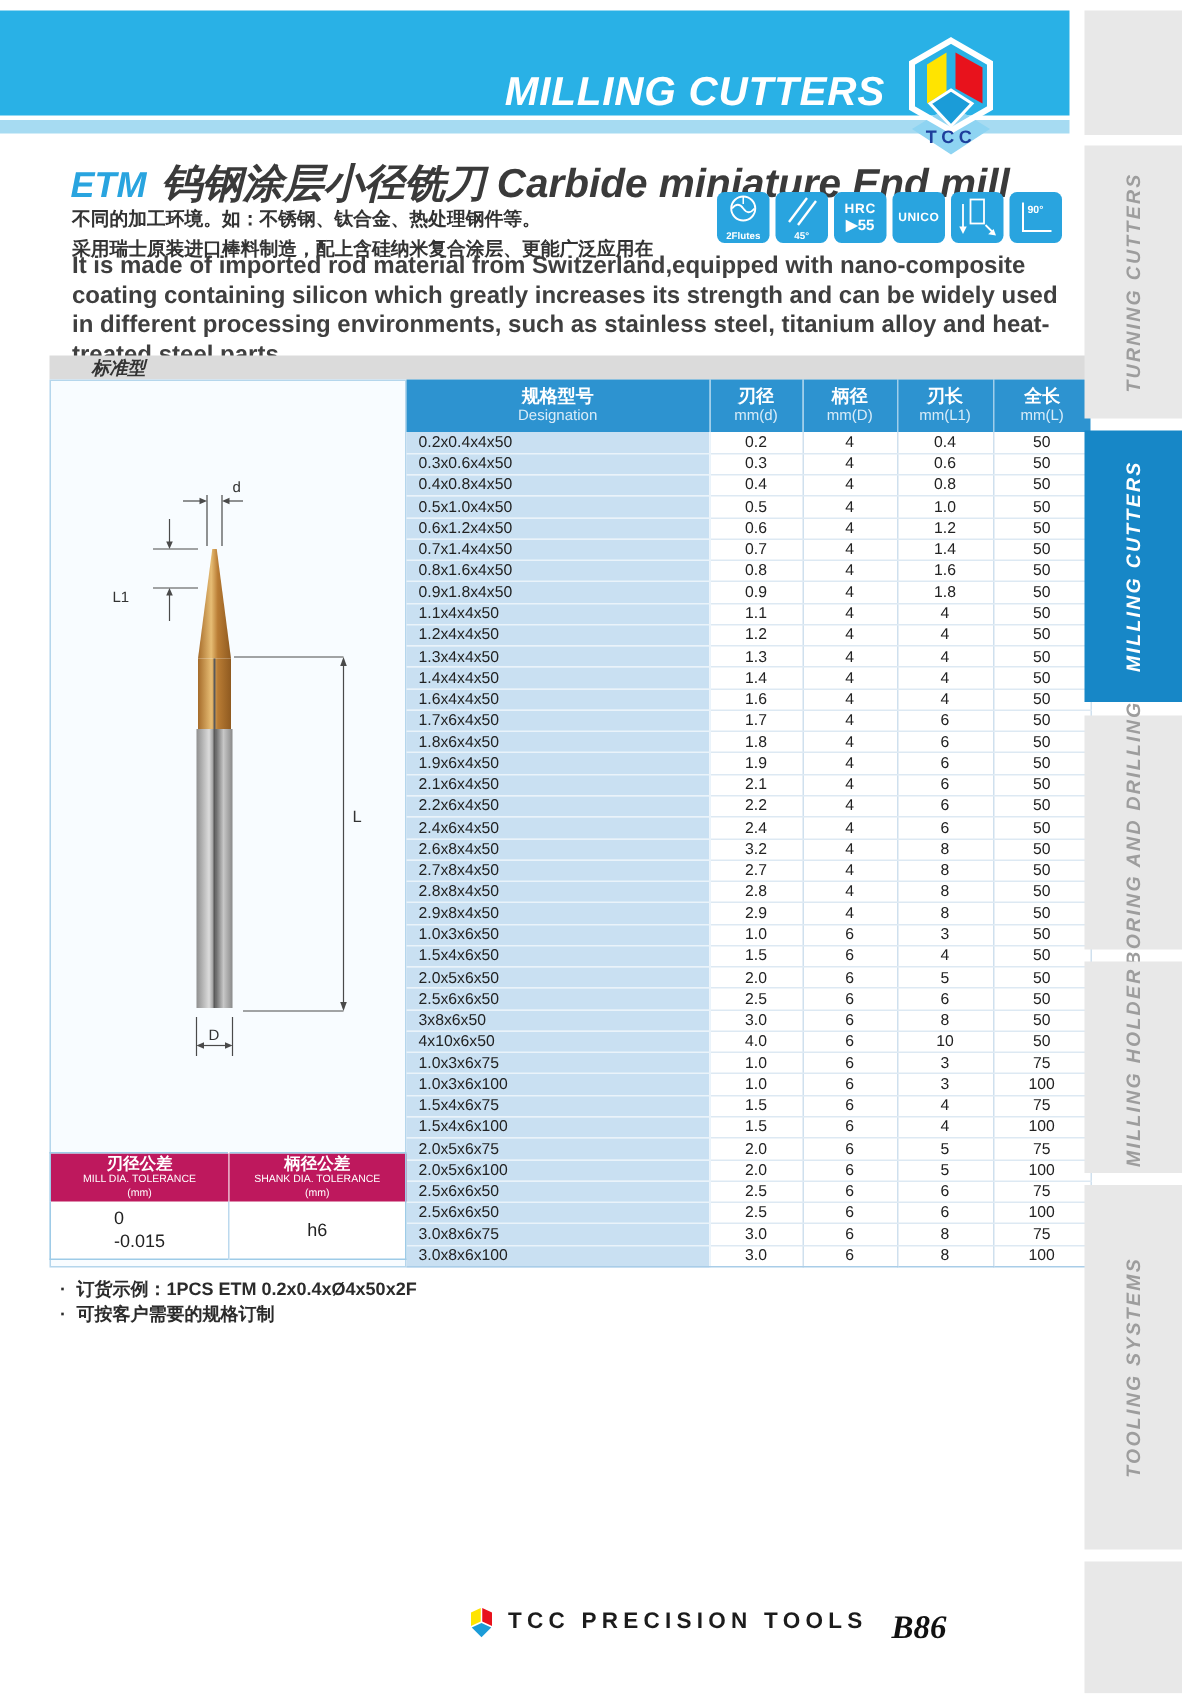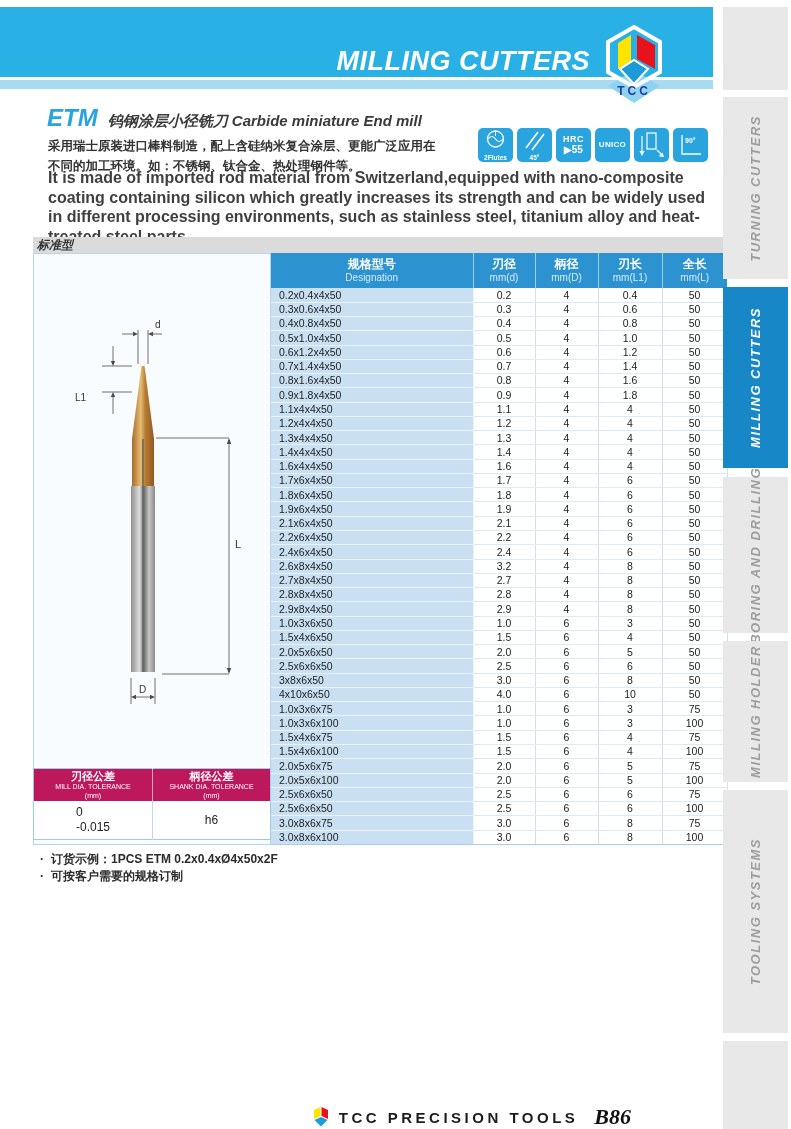--- a/index.html
+++ b/index.html
@@ -10,41 +10,41 @@
   
   .top-bar{position:absolute;left:0;top:7px;width:713px;height:70px;background:#29b1e6;}
   .top-stripe{position:absolute;left:0;top:80px;width:713px;height:9px;background:#a6dbf2;}
   .header-title{position:absolute;left:0;top:46px;width:590px;text-align:right;
       font-size:27px;font-weight:bold;font-style:italic;color:#fff;letter-spacing:.5px;}
   .brand-logo{position:absolute;left:596px;top:24px;width:76px;height:80px;}
 
   
   .product-title{position:absolute;left:47px;top:104px;white-space:nowrap;}
   .product-title .code{font-size:24px;font-weight:bold;font-style:italic;color:#29a4df;margin-right:10px;}
-  .product-title .name{font-size:15px;font-weight:bold;font-style:italic;color:#3a3a3a;}
+  .product-title .name{font-size:27px;font-weight:bold;font-style:italic;color:#3a3a3a;}
   .desc-zh{position:absolute;left:48px;top:136px;font-size:12.5px;font-weight:bold;color:#333;line-height:1.6;}
   .desc-en{position:absolute;left:48px;top:168px;width:664px;font-size:16px;font-weight:bold;
            color:#3f3f3f;line-height:1.22;}
 
   
   .icon-row{position:absolute;left:478px;top:128px;display:flex;gap:4px;}
   .f-icon{position:relative;width:35px;height:34px;border-radius:5px;background:#29a4df;
           color:#fff;overflow:hidden;flex:none;}
   .f-icon svg{position:absolute;left:0;top:0;}
   .f-icon .cap{position:absolute;left:0;right:0;bottom:1px;text-align:center;
                font-size:6.5px;font-weight:bold;color:#fff;}
   .f-icon .big{position:absolute;left:0;right:0;text-align:center;font-weight:bold;color:#fff;}
   .f-icon .l1{top:6px;font-size:9px;letter-spacing:.5px;}
   .f-icon .l2{top:16px;font-size:10px;}
   .f-icon .solo{top:12px;font-size:8px;letter-spacing:.3px;}
   .f-icon .mid{top:9px;left:12px;right:0;font-size:7px;text-align:left;}
 
   
   .section-band{position:absolute;left:33px;top:237px;width:694px;height:16px;background:#dbdbdb;
-      font-size:12px;font-weight:bold;font-style:italic;color:#333;line-height:16px;padding-left:4px;}
+      font-size:12px;font-weight:bold;font-style:italic;color:#333;line-height:16px;padding-left:28px;}
 
   
   .diagram-panel{position:absolute;left:33px;top:253px;width:238px;height:592px;
       background:#f8fcff;border:1px solid #b5d6ec;}
   .diagram-panel svg{position:absolute;left:0;top:0;}
 
   
   .spec-wrap{position:absolute;left:271px;top:253px;width:456px;height:592px;}
   table.spec{width:456px;height:592px;border-collapse:collapse;table-layout:fixed;}
   table.spec th{background:#2d93d0;color:#fff;font-weight:normal;height:35px;padding:0;
@@ -88,21 +88,21 @@
   .side-tab.active span{color:#fff;}
   .tab-0{top:7px;height:83px;}
   .tab-1{top:97px;height:182px;}
   .tab-2{top:287px;height:181px;}
   .tab-3{top:477px;height:156px;}
   .tab-4{top:641px;height:141px;}
   .tab-5{top:790px;height:243px;}
   .tab-6{top:1041px;height:88px;}
 
   
-  .footer{position:absolute;left:0;top:1104px;width:713px;display:flex;align-items:center;
+  .footer{position:absolute;left:0;top:1072px;width:713px;display:flex;
       justify-content:flex-end;padding-right:82px;gap:8px;}
   .footer .brand{font-size:15px;font-weight:bold;letter-spacing:3.5px;color:#1c1c1c;white-space:nowrap;}
   .footer .pageno{font-size:22px;font-weight:bold;font-style:italic;color:#111;margin-left:8px;font-family:Liberation Serif, serif;}
 </style>
 </head>
 <body>
 
 <div class="page">
 
   <div class="top-bar"></div>
@@ -115,22 +115,22 @@
     <polygon points="22,19 35,11 35,37 22,45" fill="#ffe400"></polygon>
     <polygon points="41,11 59,21 59,45 41,35" fill="#e8121c"></polygon>
     <polygon points="38,36 52,45 38,60 24,45" fill="#1b9cd8" stroke="#ffffff" stroke-width="2"></polygon>
     <text x="38" y="71" text-anchor="middle" font-family="Liberation Sans, sans-serif" font-size="12" font-weight="bold" letter-spacing="3" fill="#1d3e9b">TCC</text>
   </svg>
 
   <div class="product-title">
     <span class="code">ETM</span><span class="name">钨钢涂层小径铣刀 Carbide miniature End mill</span>
   </div>
   <div class="desc-zh">
+    <div>不同的加工环境。如：不锈钢、钛合金、热处理钢件等。</div>
     <div>采用瑞士原装进口棒料制造，配上含硅纳米复合涂层、更能广泛应用在</div>
-    <div>不同的加工环境。如：不锈钢、钛合金、热处理钢件等。</div>
   </div>
   <div class="desc-en">It is made of imported rod material from Switzerland,equipped with nano-composite coating containing silicon which greatly increases its strength and can be widely used in different processing environments, such as stainless steel, titanium alloy and heat-treated steel parts.</div>
 
   <div class="icon-row">
     <div class="f-icon">
       <svg width="35" height="26" viewBox="0 0 35 26">
         <circle cx="17.5" cy="11" r="8" fill="none" stroke="#fff" stroke-width="1.3"></circle>
         <path d="M10,11 Q14,6 17.5,11 T25,11" fill="none" stroke="#fff" stroke-width="1.2"></path>
         <line x1="17.5" y1="3" x2="17.5" y2="8" stroke="#fff" stroke-width="1"></line>
       </svg>

